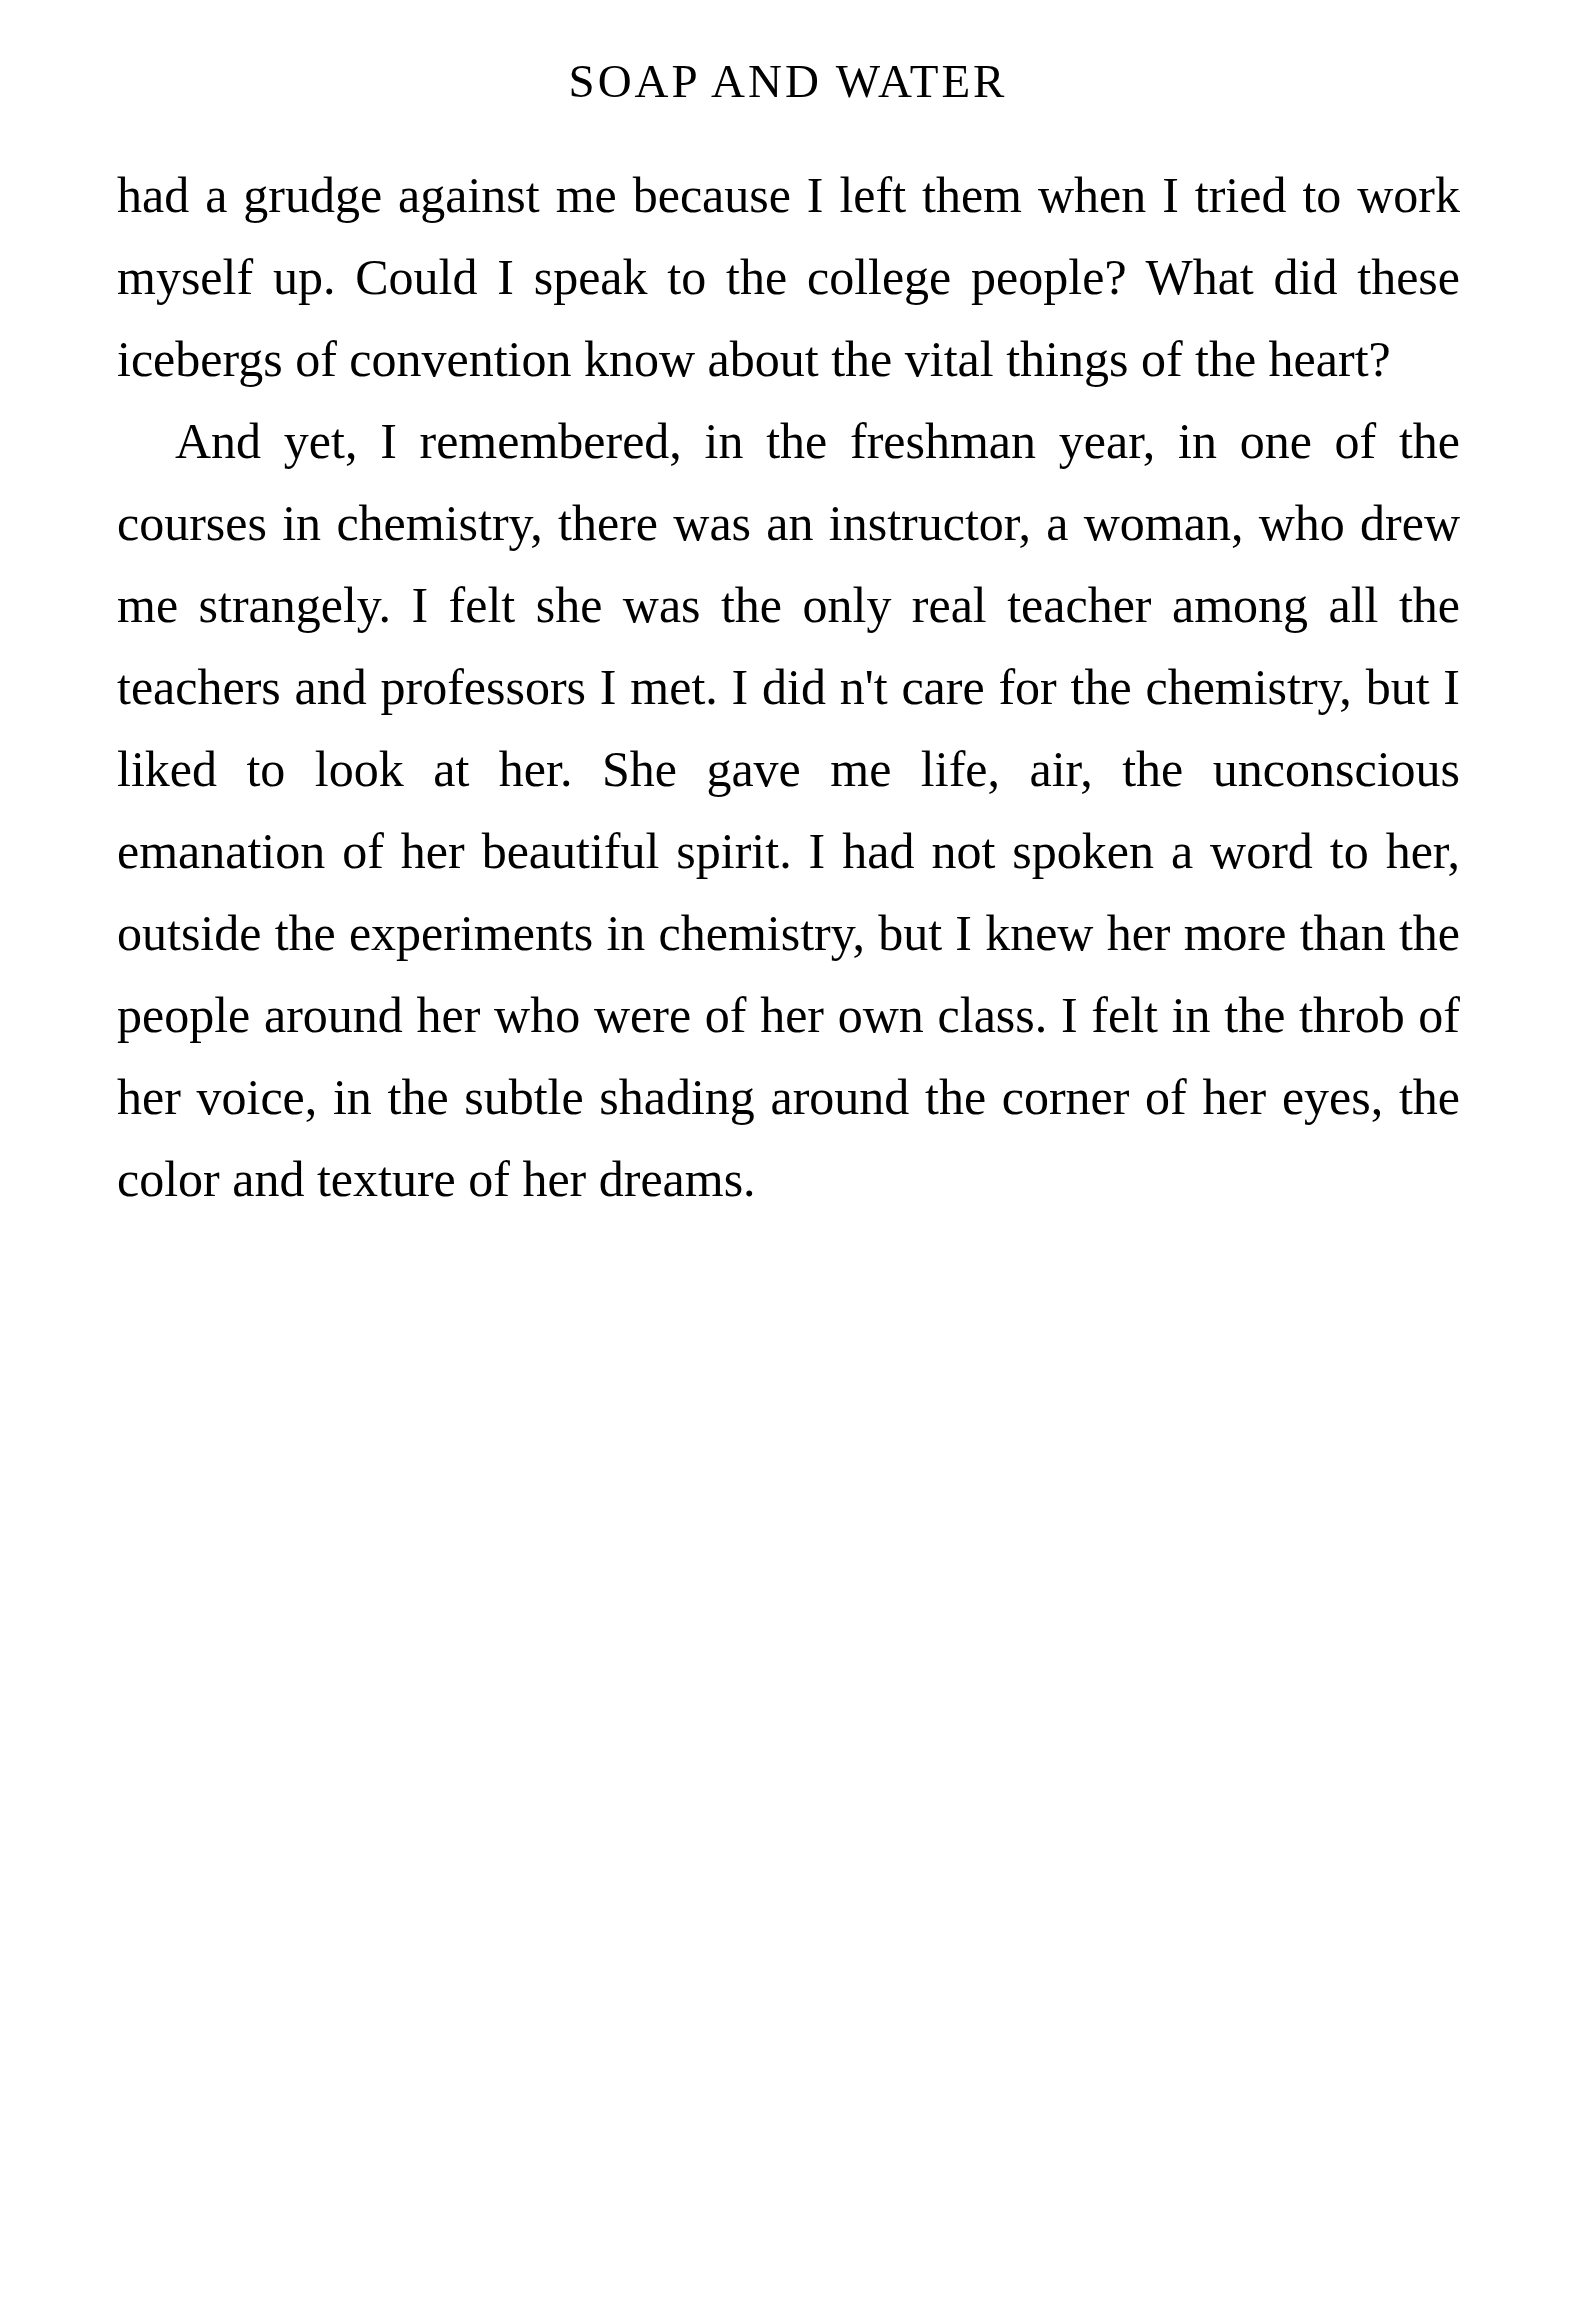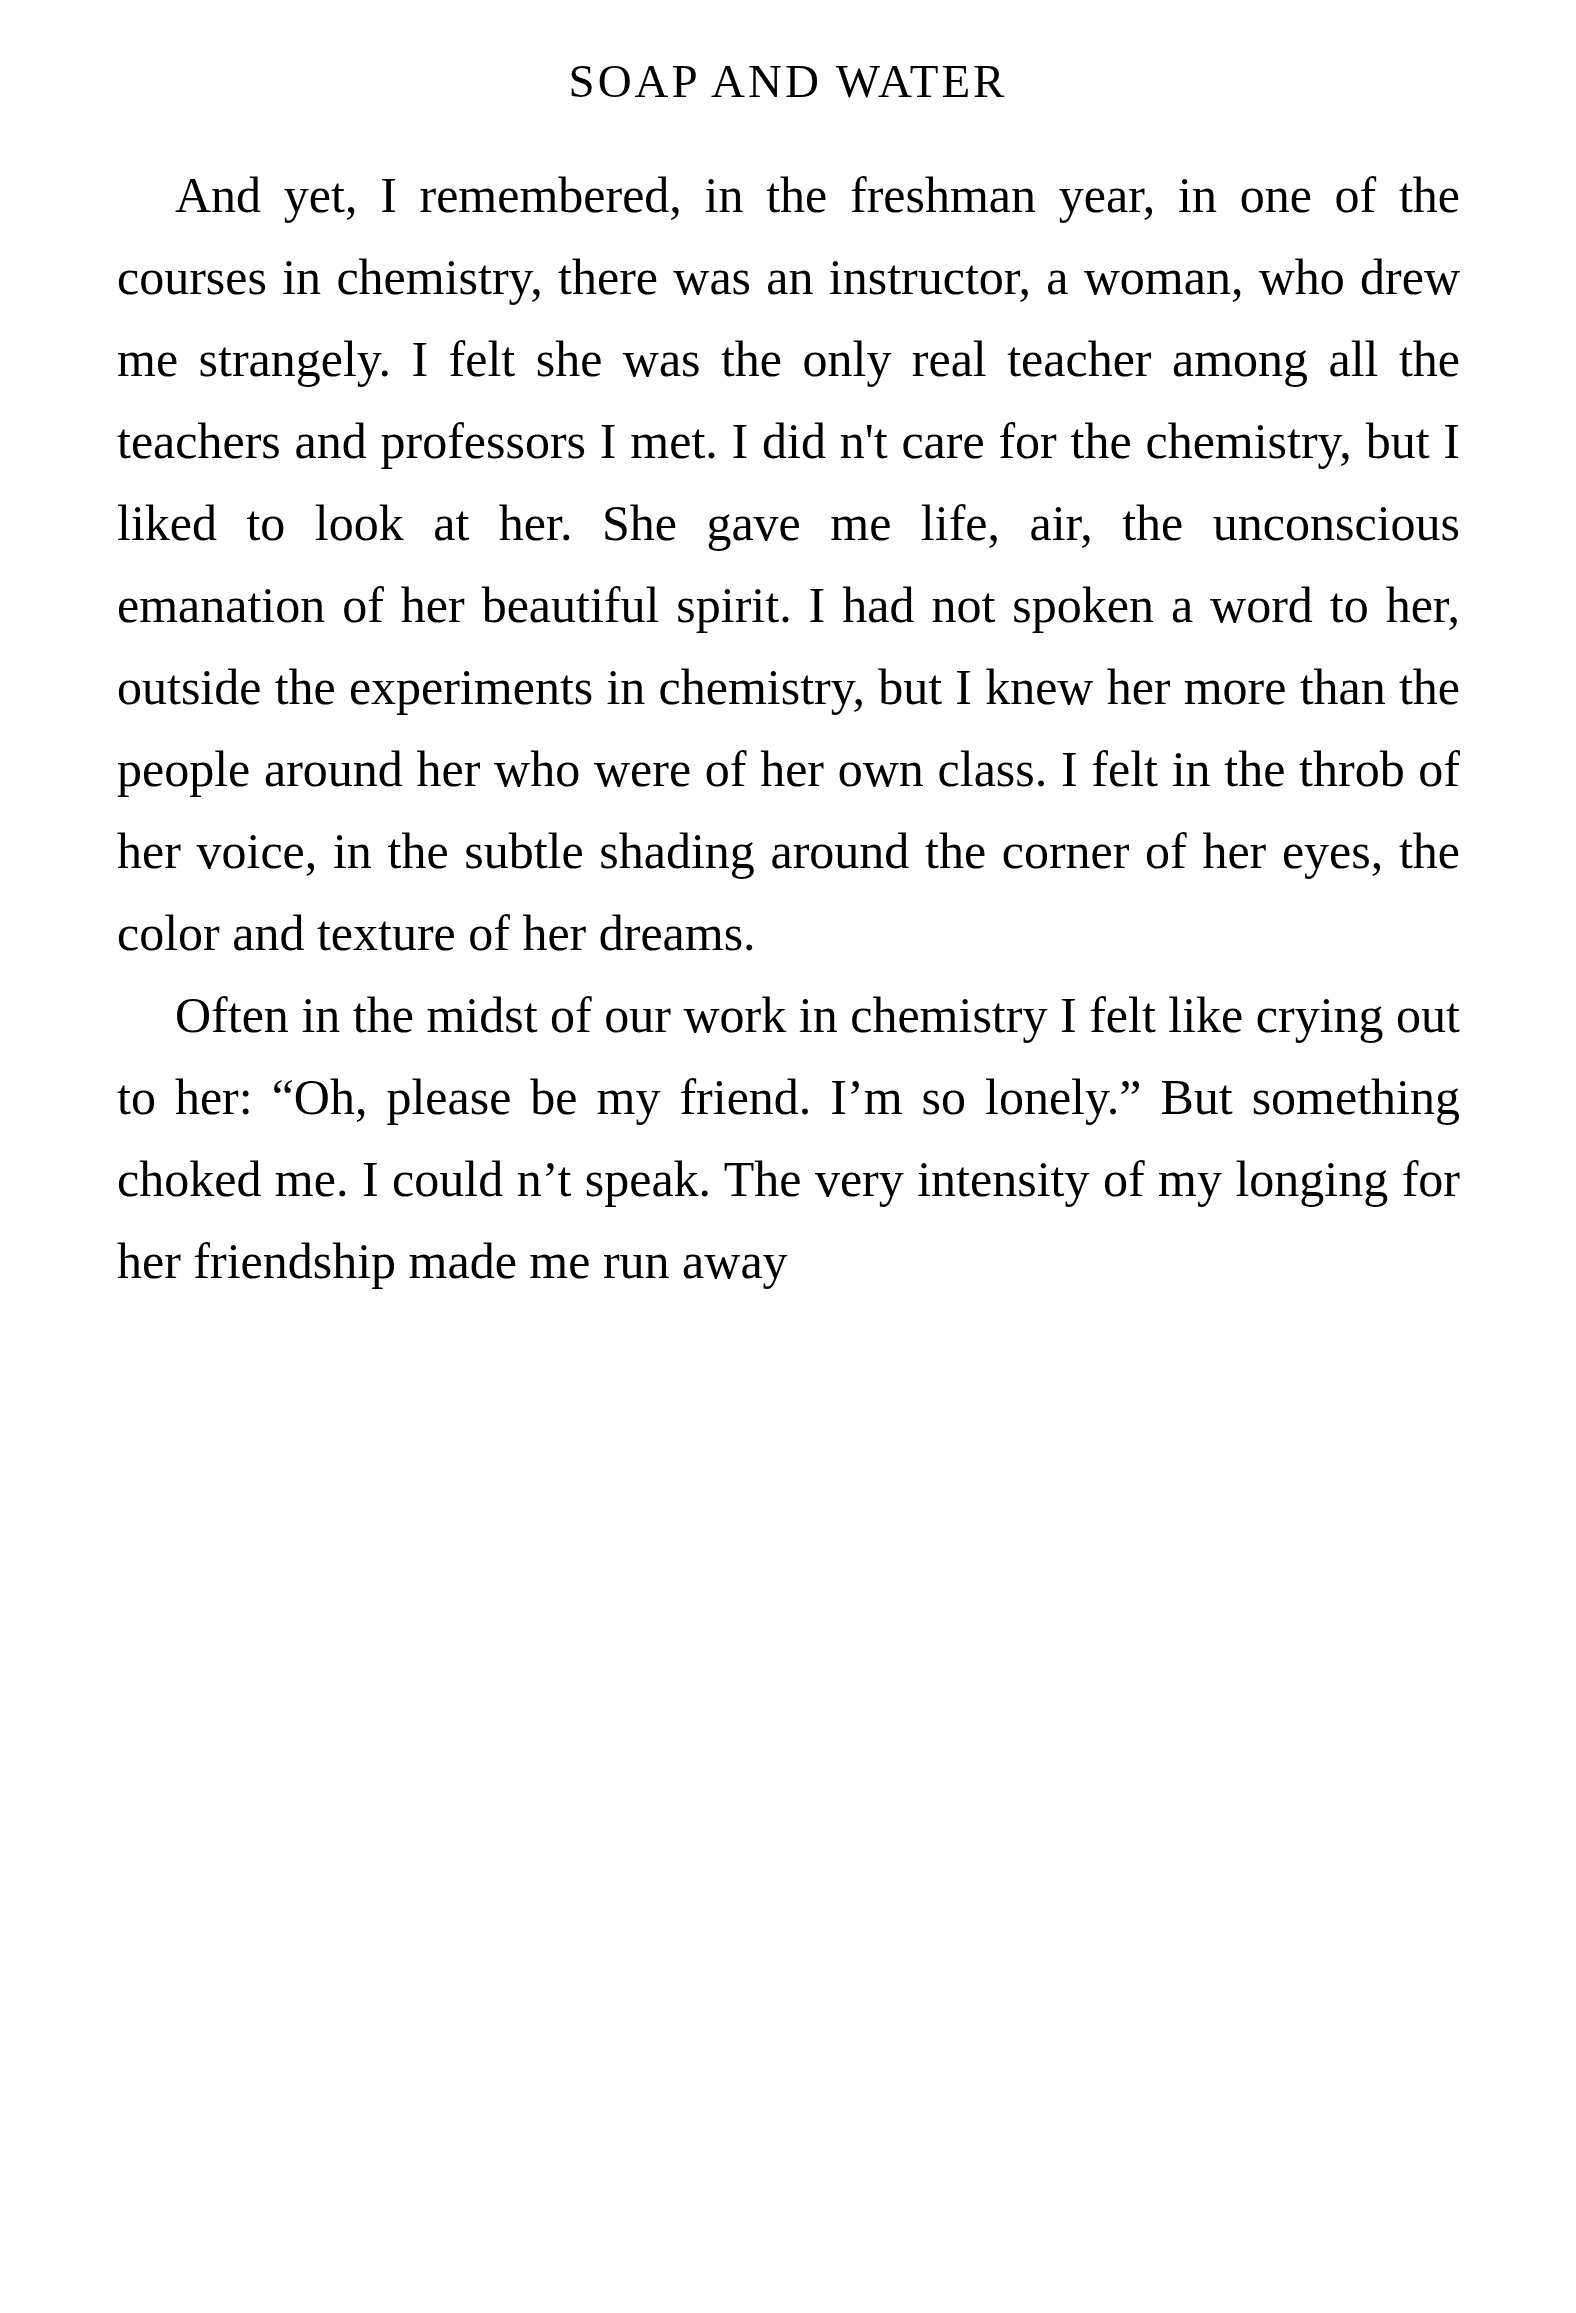--- a/index.html
+++ b/index.html
@@ -62,20 +62,20 @@
   }
 </style>
 </head>
 <body>
 
 <div class="page">
 
   <div class="running-head">SOAP AND WATER</div>
 
   <div class="body-text">
+    <p>had a grudge against me because I left them when I tried to work myself up. Could I speak to the college people? What did these icebergs of convention know about the vital things of the heart?</p>
     <p class="indent">And yet, I remembered, in the freshman year, in one of the courses in chemistry, there was an instructor, a woman, who drew me strangely. I felt she was the only real teacher among all the teachers and professors I met. I did n't care for the chemistry, but I liked to look at her. She gave me life, air, the unconscious emanation of her beautiful spirit. I had not spoken a word to her, outside the experiments in chemistry, but I knew her more than the people around her who were of her own class. I felt in the throb of her voice, in the subtle shading around the corner of her eyes, the color and texture of her dreams.</p>
-    <p class="indent">Often in the midst of our work in chemistry I felt like crying out to her: “Oh, please be my friend. I’m so lonely.” But something choked me. I could n’t speak. The very intensity of my longing for her friendship made me run away</p>
   </div>
 
   <div class="folio">175</div>
 
 </div>
 
 
 </body></html>

